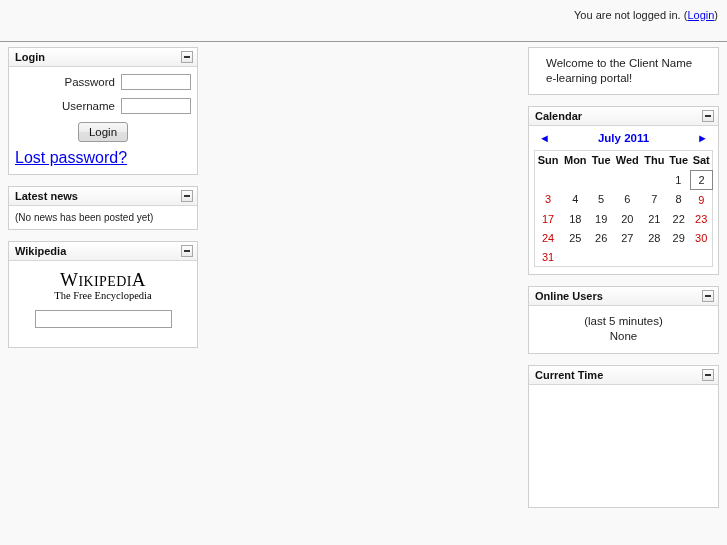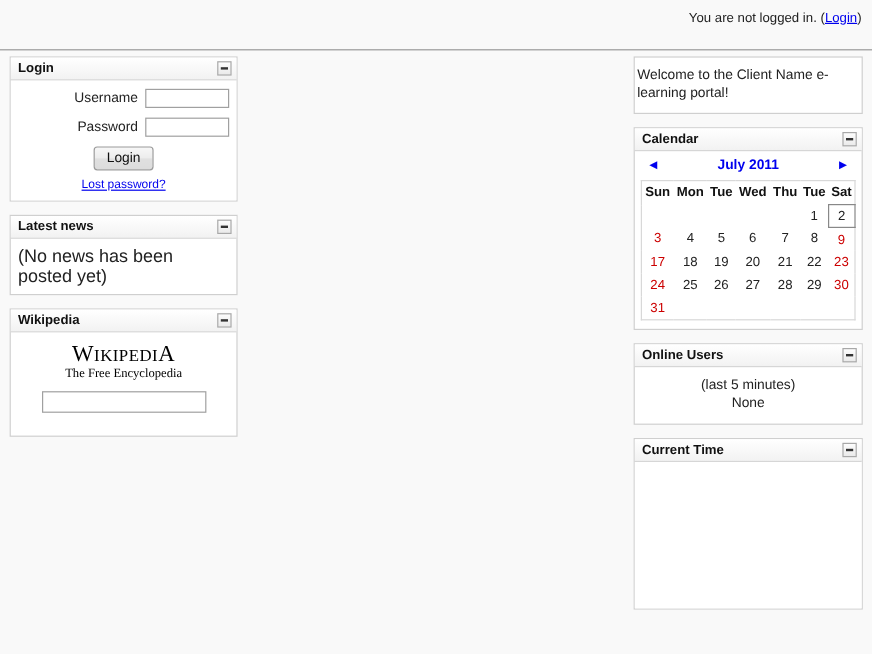--- a/index.html
+++ b/index.html
@@ -111,21 +111,21 @@
   }
   .block-body {
     padding: 7px 6px;
     background: #ffffff;
   }
 
   
   .plain-box {
     border: 1px solid #cfcfcf;
     background: #ffffff;
-    padding: 8px 2px;
+    padding: 8px 17px;
     margin-bottom: 11px;
     line-height: 15px;
     font-size: 11.5px;
   }
 
   
   .form-row {
     display: flex;
     justify-content: flex-end;
     align-items: center;
@@ -152,29 +152,28 @@
     font-size: 11.5px;
     color: #111111;
     padding: 3px 10px;
     border: 1px solid #9b9b9b;
     border-radius: 3px;
     background: linear-gradient(to bottom, #f7f7f7 0%, #ededed 48%, #e0e0e0 52%, #dcdcdc 100%);
     cursor: pointer;
   }
   .login-btn-wrap { text-align: center; margin-top: 2px; }
   .lost-pass {
-    text-align: center;
     margin-top: 7px;
-    font-size: 10px;
+    font-size: 16px;
   }
 
   
   .news-body {
     padding: 6px 6px;
-    font-size: 15px;
+    font-size: 10px;
     color: #222222;
   }
 
   
   .wiki-body {
     padding: 9px 6px 10px 6px;
     text-align: center;
   }
   .wiki-logo {
     font-family: "Liberation Serif", serif;
@@ -334,26 +333,26 @@
 
   <div id="left-col">
 
     <div class="block">
       <div class="block-header">
         <span class="block-title">Login</span>
         <span class="collapse-icon"></span>
       </div>
       <div class="block-body">
         <div class="form-row">
+          <span class="form-label">Password</span>
+          <input class="text-input" type="password" value="" style="">
+        </div>
+        <div class="form-row">
           <span class="form-label">Username</span>
           <input class="text-input" type="text" value="" style="">
-        </div>
-        <div class="form-row">
-          <span class="form-label">Password</span>
-          <input class="text-input" type="password" value="" style="">
         </div>
         <div class="login-btn-wrap">
           <button class="btn">Login</button>
         </div>
         <div class="lost-pass">
           <a class="link">Lost password?</a>
         </div>
       </div>
     </div>
 

